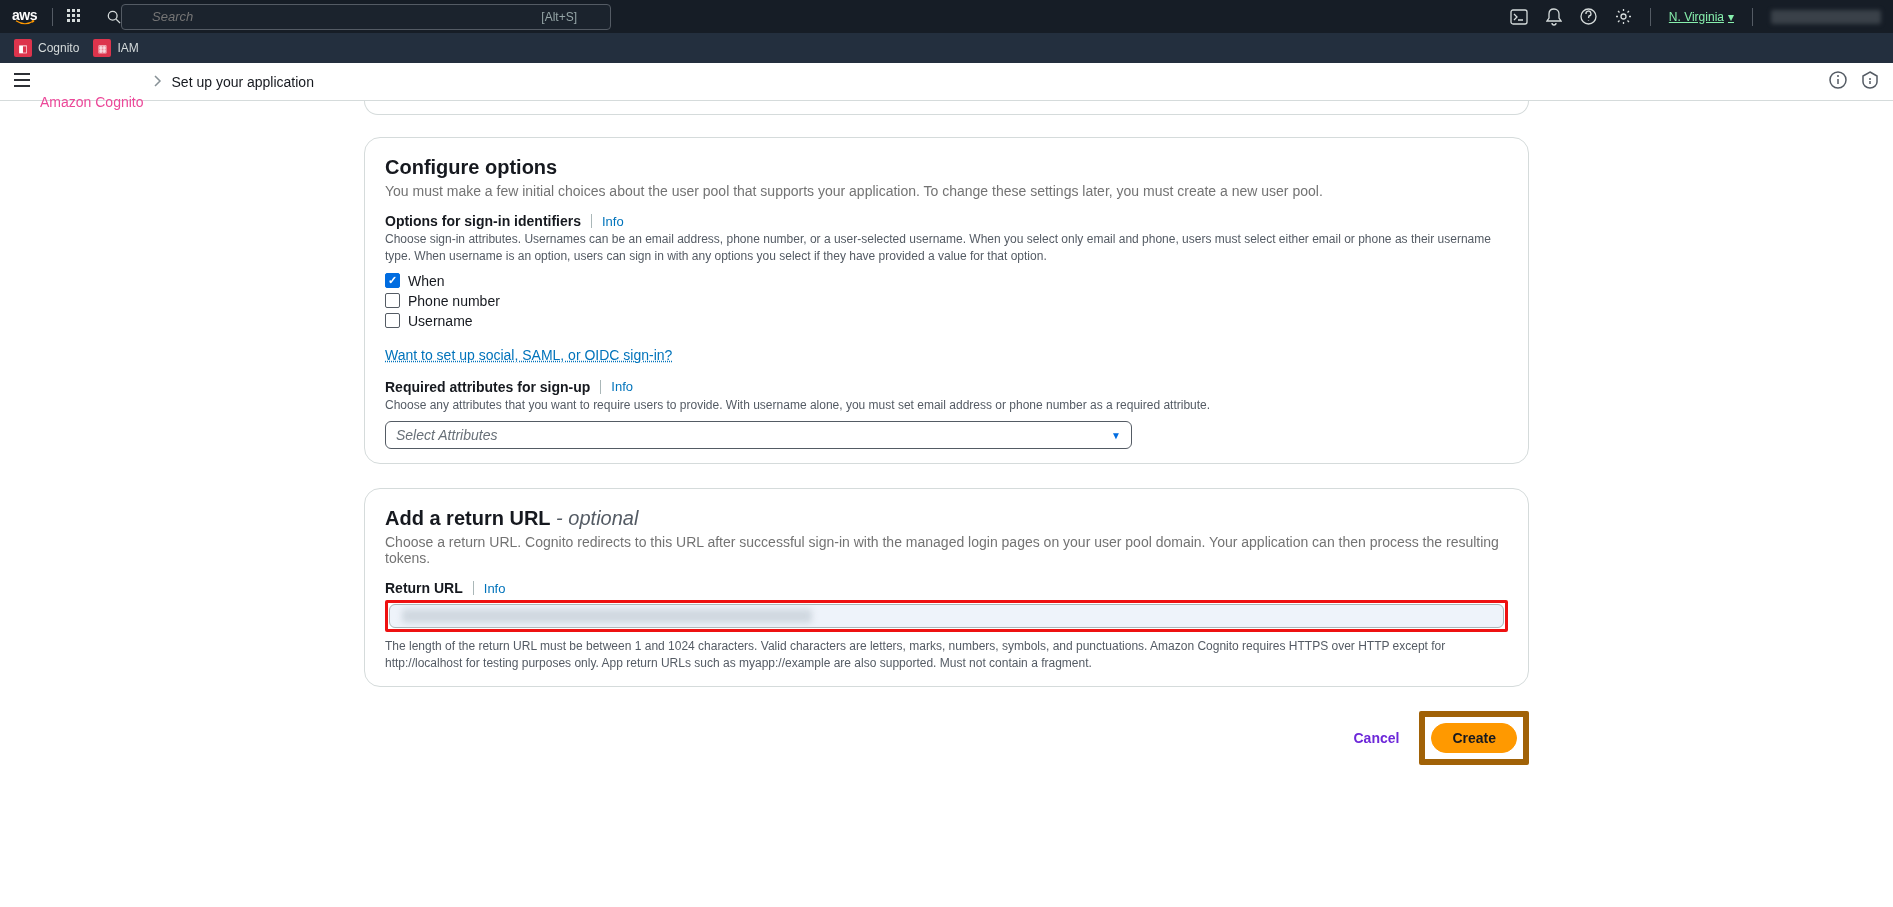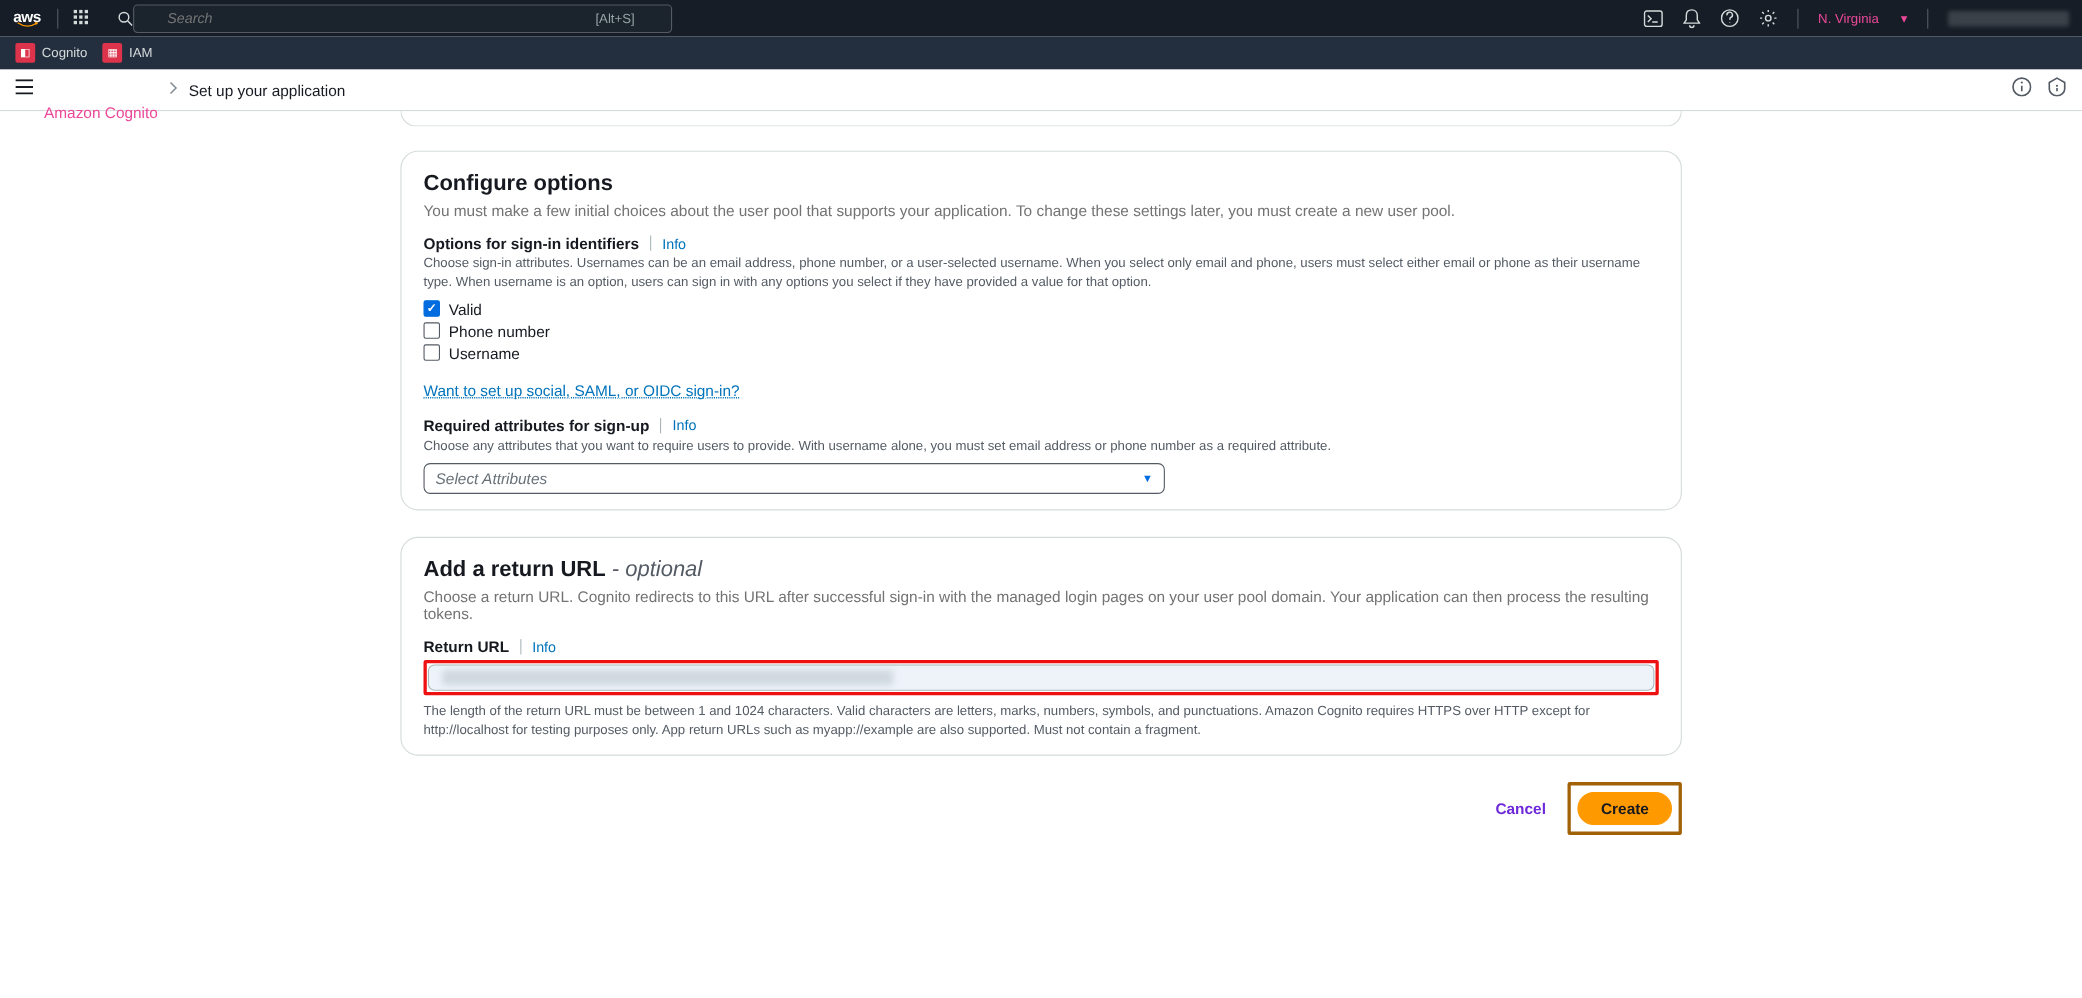--- a/index.html
+++ b/index.html
@@ -10,21 +10,21 @@
 .aws-logo { font-weight: bold; color: #fff; font-size: 14px; margin-right: 14px; letter-spacing: -0.5px; }
 .aws-logo .smile { display: block; height: 6px; margin-top: -3px; }
 .apps-icon { width: 16px; height: 16px; display: grid; grid-template-columns: repeat(3, 3px); grid-template-rows: repeat(3, 3px); gap: 2px; margin-right: 14px; cursor: pointer; }
 .apps-icon span { background: #d5dbdb; }
 .search-wrap { position: relative; flex: 0 0 490px; }
 .search-wrap svg { position: absolute; left: 10px; top: 50%; transform: translateY(-50%); }
 .search-input { width: 100%; background: #1b232d; border: 1px solid #545b64; border-radius: 4px; height: 26px; padding: 0 10px 0 30px; color: #d5dbdb; font-style: italic; font-size: 13px; margin-left: 24px; }
 .search-shortcut { position: absolute; right: 10px; top: 50%; transform: translateY(-50%); font-size: 12px; color: #95a5a6; }
 .top-nav-right { margin-left: auto; display: flex; align-items: center; gap: 18px; }
 .top-nav-right .icon-btn { cursor: pointer; display: flex; align-items: center; }
-.region { font-size: 12px; color: #ec4899; display: flex; align-items: center; gap: 20px; cursor: pointer; }
+.region { font-size: 12px; color: #86efac; display: flex; align-items: center; gap: 4px; cursor: pointer; text-decoration: underline; }
 .nav-divider { width: 1px; height: 18px; background: #545b64; }
 .account-blur { width: 110px; height: 14px; background: #3a4149; filter: blur(2px); border-radius: 2px; }
 
 
 .service-bar { background: #232f3e; height: 30px; display: flex; align-items: center; padding: 0 14px; gap: 14px; }
 .service-chip { display: flex; align-items: center; gap: 6px; font-size: 12px; color: #d5dbdb; cursor: pointer; }
 .service-icon { width: 18px; height: 18px; background: #dd344c; border-radius: 2px; display: flex; align-items: center; justify-content: center; font-size: 10px; color: #fff; }
 
 
 .crumb-bar { height: 38px; border-bottom: 1px solid #d5dbdb; display: flex; align-items: center; padding: 0 14px; gap: 10px; }
@@ -50,37 +50,37 @@
 .field-header .info-link { color: #0073bb; font-size: 13px; cursor: pointer; }
 .field-desc { font-size: 12px; color: #545b64; line-height: 1.4; margin-bottom: 8px; }
 
 .checkbox-row { display: flex; align-items: center; gap: 8px; font-size: 14px; margin-bottom: 4px; }
 .checkbox { width: 15px; height: 15px; border: 1px solid #545b64; border-radius: 2px; display: flex; align-items: center; justify-content: center; cursor: pointer; }
 .checkbox.checked { background: #006ce0; border-color: #006ce0; }
 .checkbox.checked::after { content: "✓"; color: #fff; font-size: 11px; font-weight: bold; }
 
 .inline-link { color: #0073bb; font-size: 14px; text-decoration: underline dotted; cursor: pointer; display: inline-block; margin-top: 14px; margin-bottom: 16px; }
 
-.select-box { border: 1px solid #545b64; border-radius: 6px; height: 28px; display: flex; align-items: center; justify-content: space-between; padding: 0 10px; width: 674px; cursor: pointer; }
+.select-box { border: 1px solid #545b64; border-radius: 6px; height: 28px; display: flex; align-items: center; justify-content: space-between; padding: 0 10px; width: 747px; cursor: pointer; }
 .select-box .placeholder { color: #687078; font-style: italic; font-size: 14px; }
 .select-box .caret { color: #006ce0; font-size: 10px; }
 
 .warning-row { display: flex; align-items: center; gap: 6px; font-size: 14px; color: #b7740e; margin-top: 14px; padding-top: 14px; border-top: 1px solid #eaeded; }
 
 .optional-suffix { font-style: italic; font-weight: 400; color: #545b64; }
 
 .url-input-wrap { border: 3px solid #e11; border-radius: 2px; padding: 1px; margin: 4px 0 6px 0; }
 .url-input { width: 100%; height: 24px; border: 1px solid #aab7b8; border-radius: 6px; padding: 0 8px; background: #eef3fa; }
 .url-blur { width: 410px; height: 14px; background: #d0d8e0; filter: blur(3px); border-radius: 3px; margin: 4px 0 0 4px; }
 
 .help-text { font-size: 12px; color: #545b64; line-height: 1.4; }
 
 .actions { display: flex; justify-content: flex-end; align-items: center; gap: 16px; margin-top: 10px; }
 .btn-cancel { color: #6d28d9; font-size: 14px; font-weight: 700; cursor: pointer; background: none; border: none; padding: 8px 4px; }
-.btn-create-wrap { border: 3px solid #a16207; padding: 6px; border-radius: 2px; }
+.btn-create-wrap { border: 6px solid #a16207; padding: 6px; border-radius: 2px; }
 .btn-create { background: #ff9900; border: 1px solid #ff9900; border-radius: 18px; padding: 6px 20px; font-size: 14px; font-weight: 700; cursor: pointer; color: #16191f; }
 </style>
 </head>
 <body>
 
 <div class="top-nav">
   <div class="aws-logo">
     aws
     <svg class="smile" width="26" height="8" viewBox="0 0 26 8">
         <path d="M1 1 Q13 9 25 1" stroke="#ff9900" stroke-width="1.5" fill="none"></path>
@@ -196,21 +196,21 @@
 
       <div class="field-header">
         <span class="label">Options for sign-in identifiers</span>
         <span class="vdiv"></span>
         <span class="info-link">Info</span>
       </div>
       <div class="field-desc">Choose sign-in attributes. Usernames can be an email address, phone number, or a user-selected username. When you select only email and phone, users must select either email or phone as their username type. When username is an option, users can sign in with any options you select if they have provided a value for that option.</div>
 
       <label class="checkbox-row">
         <span class="checkbox checked"></span>
-        <span>Valid</span>
+        <span>When</span>
       </label>
       <label class="checkbox-row">
         <span class="checkbox"></span>
         <span>Phone number</span>
       </label>
       <label class="checkbox-row">
         <span class="checkbox"></span>
         <span>Username</span>
       </label>
 

